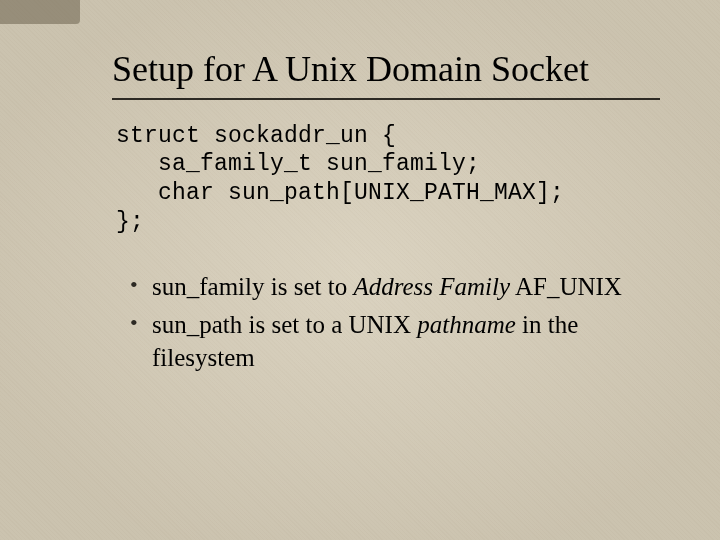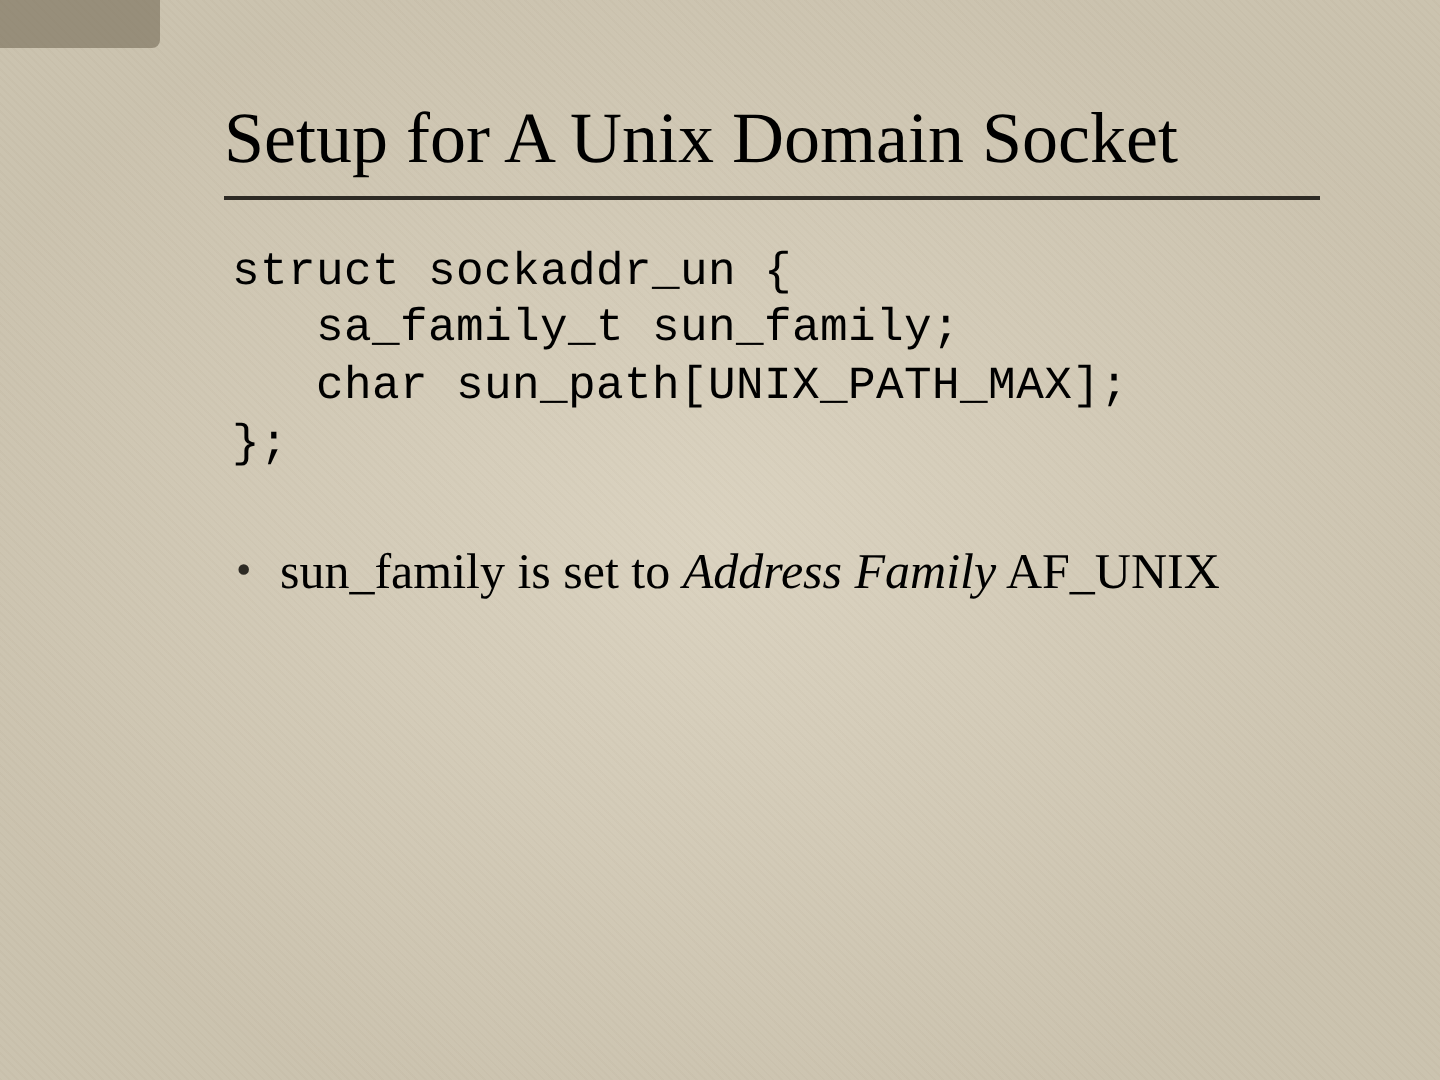--- a/index.html
+++ b/index.html
@@ -51,21 +51,21 @@
     font-weight: normal;
     font-size: 23px;
     line-height: 1.25;
     white-space: pre;
     margin: 0 0 34px 4px;
     letter-spacing: 0.2px;
   }
   ul.bullets {
     list-style: none;
     padding: 0;
-    margin: 0;
+    margin: 12px;
   }
   ul.bullets li {
     position: relative;
     padding-left: 28px;
     font-size: 25px;
     line-height: 1.3;
     margin-bottom: 6px;
   }
   ul.bullets li::before {
     content: "•";
@@ -90,15 +90,18 @@
 
   <div class="code-block"><span>struct sockaddr_un {</span>
 <span>   sa_family_t sun_family;</span>
 <span>   char sun_path[UNIX_PATH_MAX];</span>
 <span>};</span></div>
 
   <ul class="bullets">
     <li>
       <span>sun_family is set to </span><span class="italic">Address Family</span><span> AF_UNIX</span>
     </li>
+    <li>
+      <span>sun_path is set to a UNIX </span><span class="italic">pathname</span><span> in the filesystem</span>
+    </li>
   </ul>
 
 </div>
 
 </body></html>

